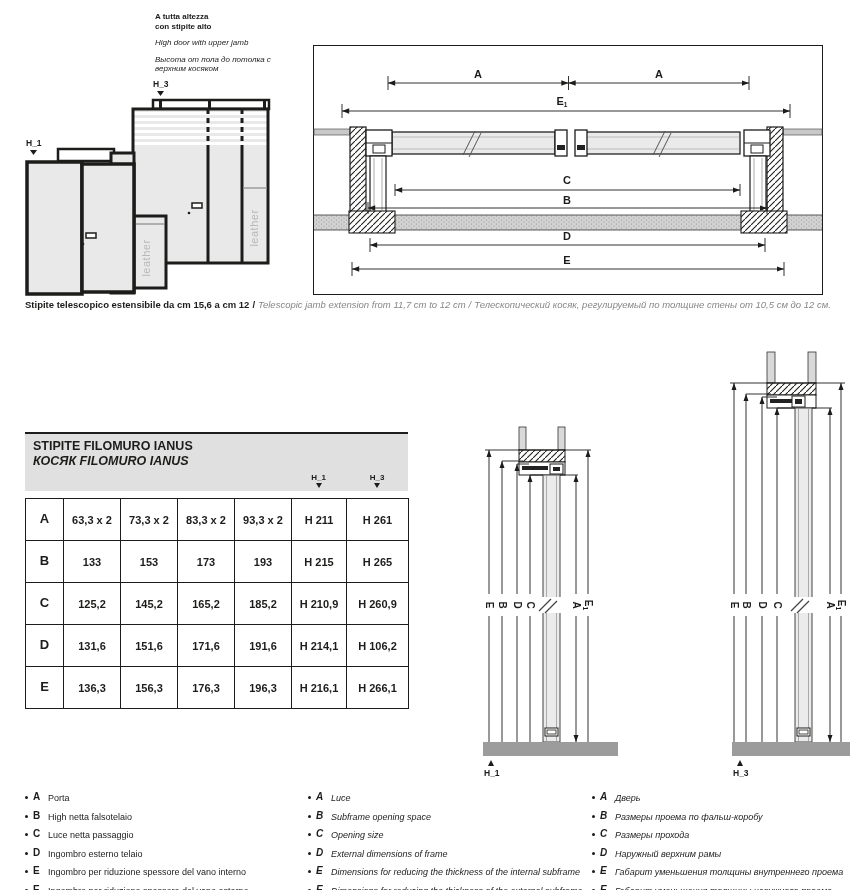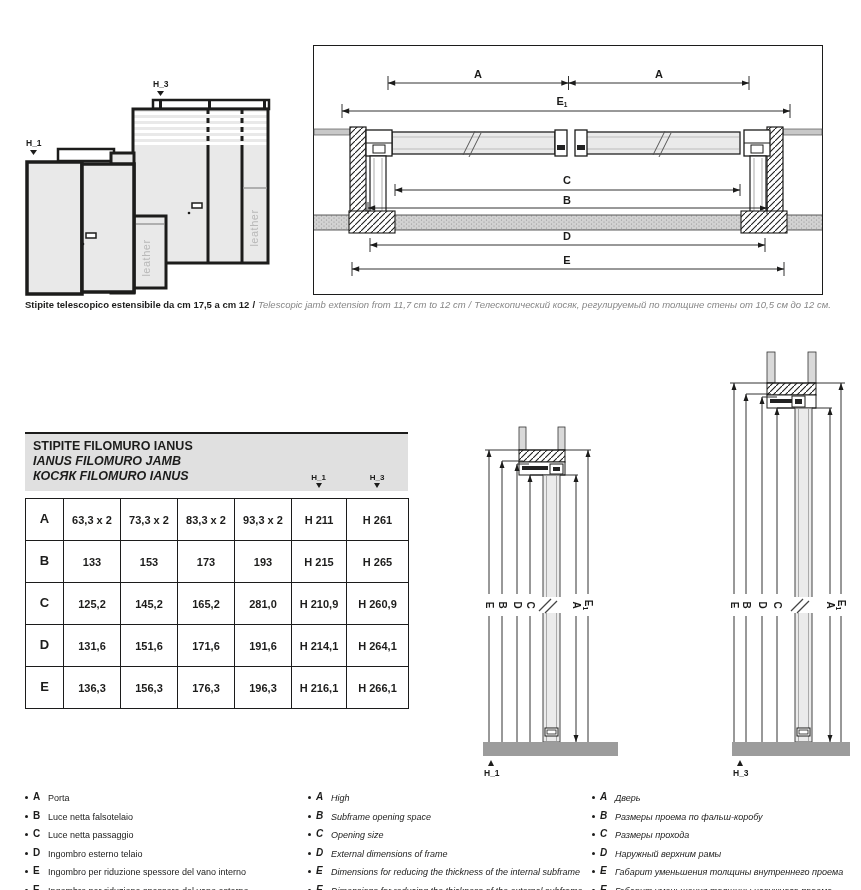--- a/index.html
+++ b/index.html
@@ -54,20 +54,27 @@
   .mk { font-weight:bold; font-size:8.5px; }
   .leather-txt { fill:#b9b9b9; font-size:11px; letter-spacing:0.5px; }
 
   .abs { position:absolute; }
 </style>
 </head>
 <body>
 
 <div class="page">
 
+  <div class="intro">
+    <p class="b">A tutta altezza</p>
+    <p class="b">con stipite alto</p>
+    <p class="i gap">High door with upper jamb</p>
+    <p class="i gap">Высота от пола до потолка с</p>
+    <p class="i">верхним косяком</p>
+  </div>
 
   <svg class="abs" style="left:12px; top:78px;" width="292" height="226" viewBox="0 0 292 226">
 
     <g>
       <text class="mk" x="141" y="9">H_3</text>
       <polygon points="145,13 152,13 148.5,18" fill="#1c1c1b"></polygon>
       <rect x="141" y="22" width="116" height="9" fill="#ffffff" stroke="#1c1c1b" stroke-width="2.5"></rect>
       <rect x="147" y="22" width="3" height="9" fill="#1c1c1b"></rect>
       <rect x="196" y="22" width="3" height="9" fill="#1c1c1b"></rect>
       <rect x="251" y="22" width="3" height="9" fill="#1c1c1b"></rect>
@@ -199,26 +206,25 @@
         <line x1="471" y1="217" x2="471" y2="231"></line>
       <line x1="39" y1="224" x2="471" y2="224" marker-start="url(#mS)" marker-end="url(#mE)"></line>
     </g>
     <text class="dimlbl" x="254" y="139" text-anchor="middle">C</text>
     <text class="dimlbl" x="254" y="159" text-anchor="middle">B</text>
     <text class="dimlbl" x="254" y="195" text-anchor="middle">D</text>
     <text class="dimlbl" x="254" y="219" text-anchor="middle">E</text>
   </svg>
 
   <p class="caption">
-    <span class="it">Stipite telescopico estensibile da cm 17,5 a cm 12</span><span class="sep1">/</span><span class="en">Telescopic jamb extension from 11,7 cm to 12 cm</span><span class="sep2">/</span><span class="ru">Телескопический косяк, регулируемый по толщине стены от 10,5 см до 12 см.</span>
+    <span class="it">Stipite telescopico estensibile da cm 15,6 a cm 12</span><span class="sep1">/</span><span class="en">Telescopic jamb extension from 11,7 cm to 12 cm</span><span class="sep2">/</span><span class="ru">Телескопический косяк, регулируемый по толщине стены от 10,5 см до 12 см.</span>
   </p>
 
   <div class="tbl-header">
     <p class="t1">STIPITE FILOMURO IANUS</p>
-    <p class="t2">IANUS FILOMURO JAMB</p>
     <p class="t3">КОСЯК FILOMURO IANUS</p>
     <div class="col-marker m1">
       <span>H_1</span>
       <div class="tri-down"></div>
     </div>
     <div class="col-marker m2">
       <span>H_3</span>
       <div class="tri-down"></div>
     </div>
   </div>
@@ -250,32 +256,32 @@
         <td>173</td>
         <td>193</td>
         <td>H 215</td>
         <td>H 265</td>
       </tr>
       <tr>
         <td class="rl"><span>C</span><sub></sub></td>
         <td>125,2</td>
         <td>145,2</td>
         <td>165,2</td>
-        <td>281,0</td>
+        <td>185,2</td>
         <td>H 210,9</td>
         <td>H 260,9</td>
       </tr>
       <tr>
         <td class="rl"><span>D</span><sub></sub></td>
         <td>131,6</td>
         <td>151,6</td>
         <td>171,6</td>
         <td>191,6</td>
         <td>H 214,1</td>
-        <td>H 264,1</td>
+        <td>H 106,2</td>
       </tr>
       <tr>
         <td class="rl"><span>E</span><sub></sub></td>
         <td>136,3</td>
         <td>156,3</td>
         <td>176,3</td>
         <td>196,3</td>
         <td>H 216,1</td>
         <td>H 266,1</td>
       </tr>
@@ -414,21 +420,21 @@
 
   <div class="legend it">
     <div class="lg-item">
         <span class="dot"></span>
         <span class="k"><span>A</span><sub></sub></span>
         <span class="t">Porta</span>
       </div>
     <div class="lg-item">
         <span class="dot"></span>
         <span class="k"><span>B</span><sub></sub></span>
-        <span class="t">Luce netta falsotelaio</span>
+        <span class="t">High netta falsotelaio</span>
       </div>
     <div class="lg-item">
         <span class="dot"></span>
         <span class="k"><span>C</span><sub></sub></span>
         <span class="t">Luce netta passaggio</span>
       </div>
     <div class="lg-item">
         <span class="dot"></span>
         <span class="k"><span>D</span><sub></sub></span>
         <span class="t">Ingombro esterno telaio</span>
@@ -441,21 +447,21 @@
     <div class="lg-item">
         <span class="dot"></span>
         <span class="k"><span>E</span><sub>1</sub></span>
         <span class="t">Ingombro per riduzione spessore del vano esterno</span>
       </div>
   </div>
   <div class="legend en">
     <div class="lg-item">
         <span class="dot"></span>
         <span class="k"><span>A</span><sub></sub></span>
-        <span class="t">High</span>
+        <span class="t">Luce</span>
       </div>
     <div class="lg-item">
         <span class="dot"></span>
         <span class="k"><span>B</span><sub></sub></span>
         <span class="t">Subframe opening space</span>
       </div>
     <div class="lg-item">
         <span class="dot"></span>
         <span class="k"><span>C</span><sub></sub></span>
         <span class="t">Opening size</span>

